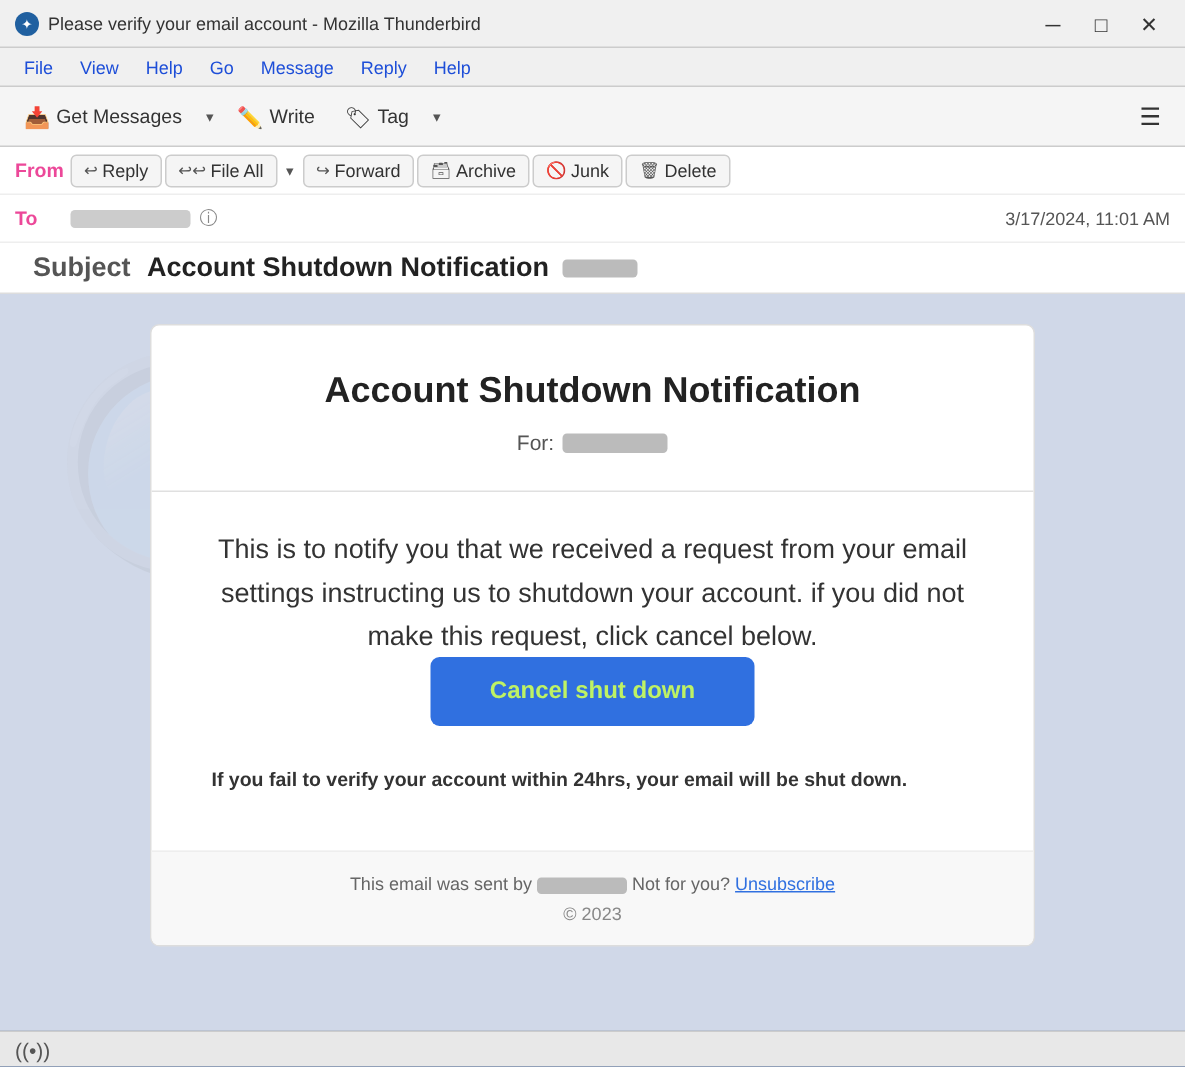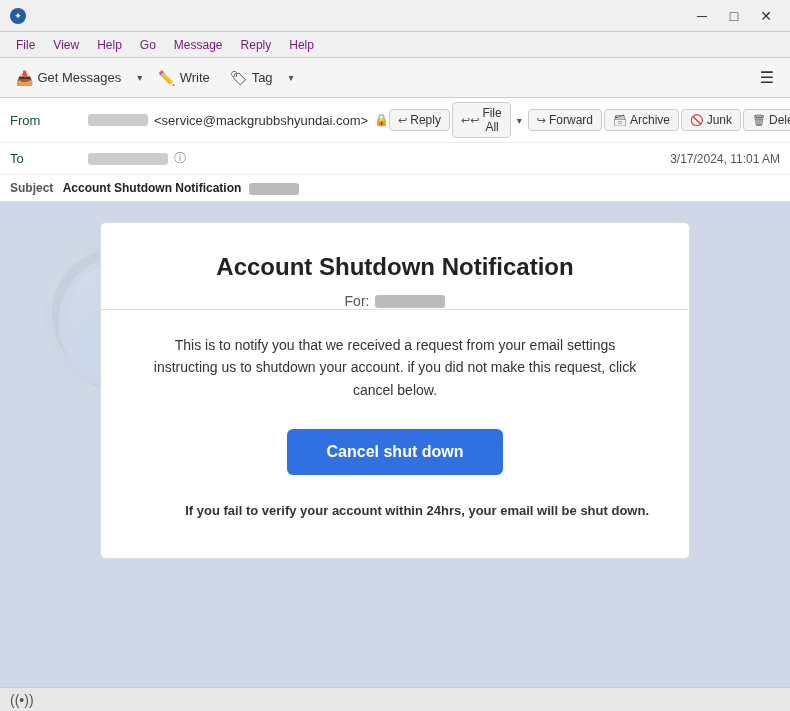--- a/index.html
+++ b/index.html
@@ -65,21 +65,21 @@
       display: flex;
       align-items: center;
       padding: 2px 8px;
       height: 26px;
       border-bottom: 1px solid #ccc;
       gap: 2px;
     }
     .menu-item {
       padding: 2px 8px;
       font-size: 12px;
-      color: #701a75;
+      color: #1d4ed8;
       cursor: pointer;
       border-radius: 3px;
     }
 
     
     .toolbar {
       background: #f5f5f5;
       display: flex;
       align-items: center;
       padding: 4px 8px;
@@ -127,23 +127,23 @@
     }
     .email-row {
       display: flex;
       align-items: center;
       padding: 4px 10px;
       border-bottom: 1px solid #eee;
       min-height: 32px;
       font-size: 13px;
     }
     .email-label {
-      color: #14532d;
-      font-weight: 400;
-      width: 78px;
+      color: #ec4899;
+      font-weight: 700;
+      width: 37px;
       flex-shrink: 0;
     }
     .email-value {
       color: #333;
       flex: 1;
       display: flex;
       align-items: center;
       gap: 6px;
     }
     .email-sender-blurred {
@@ -178,22 +178,22 @@
       font-size: 12px;
       color: #333;
     }
     .action-btn .btn-icon { font-size: 11px; color: #555; }
     .date-time {
       color: #555;
       font-size: 12px;
       margin-left: 16px;
     }
     .subject-row {
-      padding: 6px 10px;
-      font-size: 12px;
+      padding: 6px 22px;
+      font-size: 18px;
     }
     .subject-label {
       color: #555;
       font-weight: 600;
       margin-right: 6px;
     }
     .subject-text {
       font-weight: bold;
       color: #222;
     }
@@ -269,65 +269,65 @@
       font-size: 24px;
       font-weight: 600;
       color: #222;
       text-align: center;
       margin-bottom: 12px;
     }
     .card-for {
       text-align: center;
       font-size: 14px;
       color: #555;
+      margin-bottom: 24px;
       display: flex;
       align-items: center;
       justify-content: center;
       gap: 6px;
     }
     .for-label { color: #555; }
     .for-blurred {
       display: inline-block;
       background: #bbb;
       border-radius: 3px;
       width: 70px;
       height: 13px;
       vertical-align: middle;
     }
     .card-divider {
       border: none;
       border-top: 1px solid #e0e0e0;
       margin: 0 -40px 24px -40px;
     }
     .card-message {
-      font-size: 14px;
+      font-size: 18px;
       color: #333;
       text-align: center;
       line-height: 1.6;
-      margin-bottom: 28px;
     }
     .cancel-btn {
       display: block;
       margin: 0 auto 28px auto;
       background: #3070e0;
-      color: #ffffff;
+      color: #bef264;
       border: none;
       border-radius: 6px;
       padding: 14px 40px;
       font-size: 16px;
       font-weight: 600;
       cursor: pointer;
       text-align: center;
       min-width: 200px;
     }
     .card-warning {
       font-size: 13px;
       font-weight: bold;
       color: #333;
-      text-align: right;
+      text-align: left;
       margin-bottom: 20px;
     }
     .card-footer {
       background: #f8f8f8;
       border-top: 1px solid #eee;
       padding: 14px 40px;
       text-align: center;
       font-size: 12px;
       color: #666;
     }
@@ -363,20 +363,21 @@
       font-size: 14px;
       color: #555;
     }
   </style>
 </head>
 <body>
 
 <div class="title-bar">
   <div class="title-bar-left">
     <div class="title-bar-icon">✦</div>
+    <span>Please verify your email account - Mozilla Thunderbird</span>
   </div>
   <div class="title-bar-controls">
     <button class="title-btn">─</button>
     <button class="title-btn">□</button>
     <button class="title-btn close">✕</button>
   </div>
 </div>
 
 <div class="menu-bar">
   <span class="menu-item">File</span>
@@ -406,25 +407,20 @@
     <button class="dropdown-arrow">▾</button>
 
   <div class="toolbar-spacer"></div>
   <button class="hamburger-btn">☰</button>
 </div>
 
 <div class="email-header">
 
   <div class="email-row">
     <span class="email-label">From</span>
-    <div class="email-value">
-      <span class="email-sender-blurred"></span>
-      <span class="email-address">&lt;service@mackgrubbshyundai.com&gt;</span>
-      <span class="verify-icon">🔒</span>
-    </div>
     <div class="email-actions">
       <button class="action-btn">
         <span class="btn-icon">↩</span>
         <span>Reply</span>
       </button>
       <button class="action-btn">
         <span class="btn-icon">↩↩</span>
         <span>File All</span>
         </button>
         <button class="dropdown-arrow">▾</button>
@@ -474,18 +470,30 @@
       <h1 class="card-title">Account Shutdown Notification</h1>
       <div class="card-for">
         <span class="for-label">For:</span>
         <span class="for-blurred"></span>
       </div>
       <hr class="card-divider">
       <p class="card-message">This is to notify you that we received a request from your email settings instructing us to shutdown your account. if you did not make this request, click cancel below.</p>
       <button class="cancel-btn">Cancel shut down</button>
       <p class="card-warning">If you fail to verify your account within 24hrs, your email will be shut down.</p>
     </div>
+    <div class="card-footer">
+      <div>
+        <span>This email was sent by</span>
+        <span> </span>
+        <span class="footer-blurred"></span>
+        <span> </span>
+        <span>Not for you?</span>
+        <span> </span>
+        <a class="unsubscribe-link">Unsubscribe</a>
+      </div>
+      <div class="copyright">© 2023</div>
+    </div>
   </div>
 </div>
 
 <div class="status-bar">
   <span class="wifi-icon">((•))</span>
 </div>
 
 </body></html>

